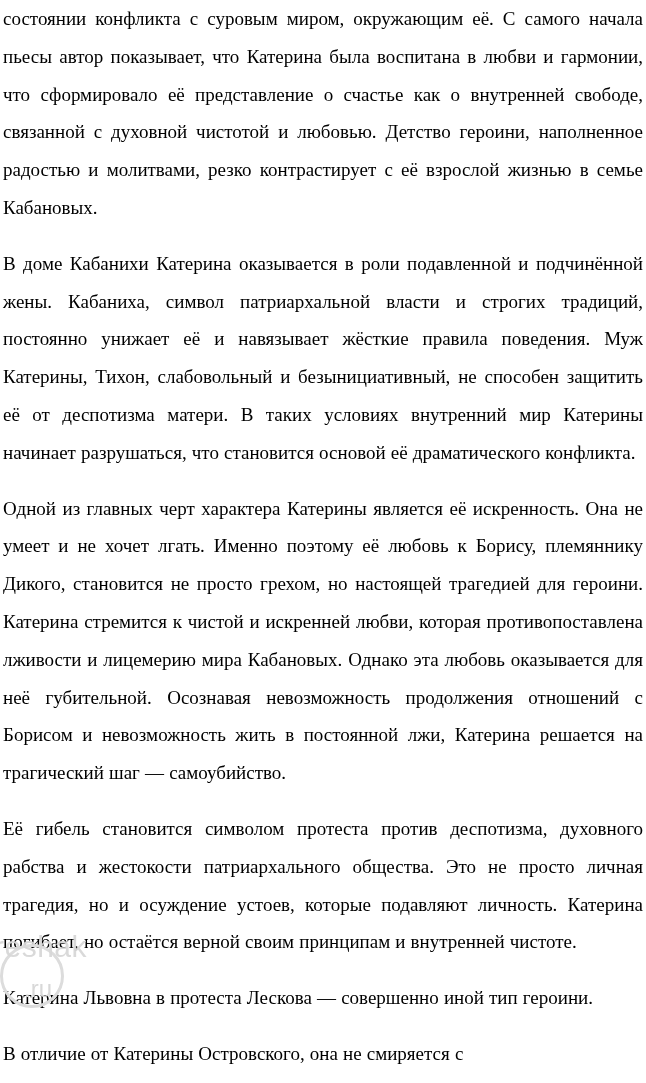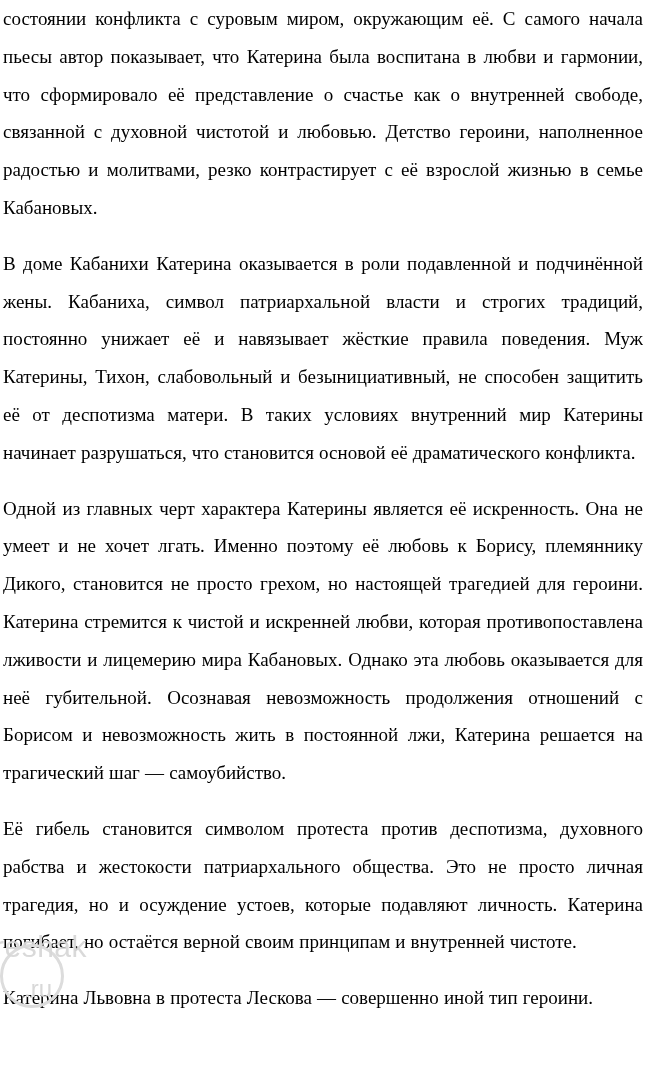--- a/index.html
+++ b/index.html
@@ -81,20 +81,21 @@
 <body>
 
 <div class="page">
 
   <div class="content">
     <p class="para">состоянии конфликта с суровым миром, окружающим её. С самого начала пьесы автор показывает, что Катерина была воспитана в любви и гармонии, что сформировало её представление о счастье как о внутренней свободе, связанной с духовной чистотой и любовью. Детство героини, наполненное радостью и молитвами, резко контрастирует с её взрослой жизнью в семье Кабановых.</p>
     <p class="para">В доме Кабанихи Катерина оказывается в роли подавленной и подчинённой жены. Кабаниха, символ патриархальной власти и строгих традиций, постоянно унижает её и навязывает жёсткие правила поведения. Муж Катерины, Тихон, слабовольный и безынициативный, не способен защитить её от деспотизма матери. В таких условиях внутренний мир Катерины начинает разрушаться, что становится основой её драматического конфликта.</p>
     <p class="para">Одной из главных черт характера Катерины является её искренность. Она не умеет и не хочет лгать. Именно поэтому её любовь к Борису, племяннику Дикого, становится не просто грехом, но настоящей трагедией для героини. Катерина стремится к чистой и искренней любви, которая противопоставлена лживости и лицемерию мира Кабановых. Однако эта любовь оказывается для неё губительной. Осознавая невозможность продолжения отношений с Борисом и невозможность жить в постоянной лжи, Катерина решается на трагический шаг — самоубийство.</p>
     <p class="para">Её гибель становится символом протеста против деспотизма, духовного рабства и жестокости патриархального общества. Это не просто личная трагедия, но и осуждение устоев, которые подавляют личность. Катерина погибает, но остаётся верной своим принципам и внутренней чистоте.</p>
     <p class="para">Катерина Львовна в протеста Лескова — совершенно иной тип героини.</p>
+    <p class="para">В отличие от Катерины Островского, она не смиряется с</p>
   </div>
 
   <div class="watermark">
     <div class="wm-circle"></div>
     <div class="wm-text">reshak</div>
     <div class="wm-sub">.ru</div>
   </div>
 
 </div>
 

